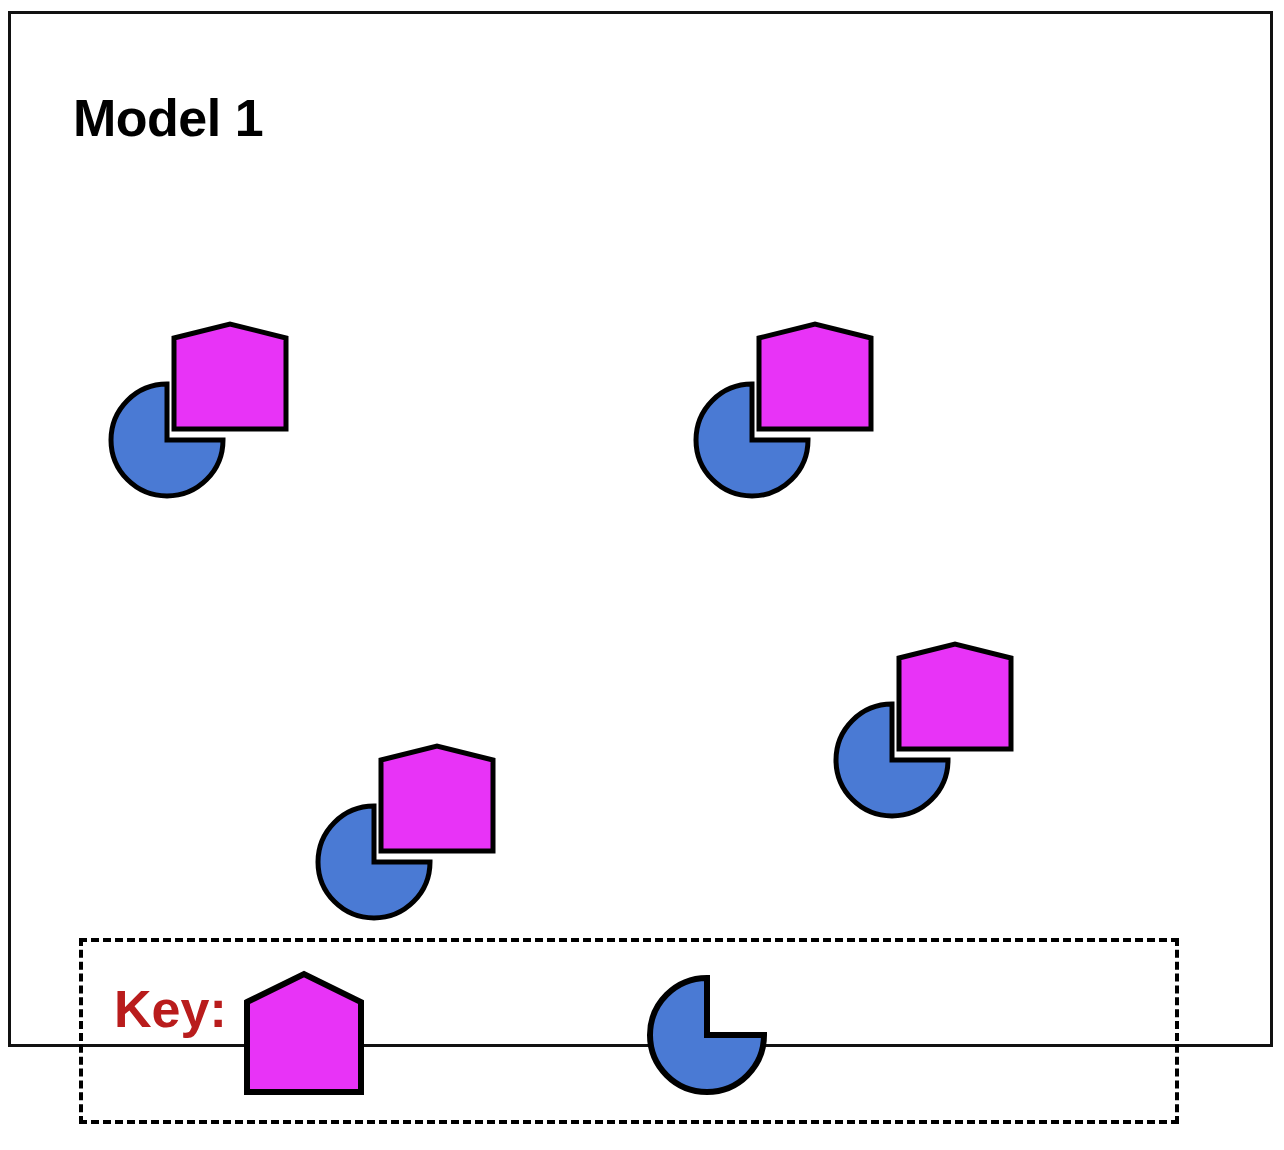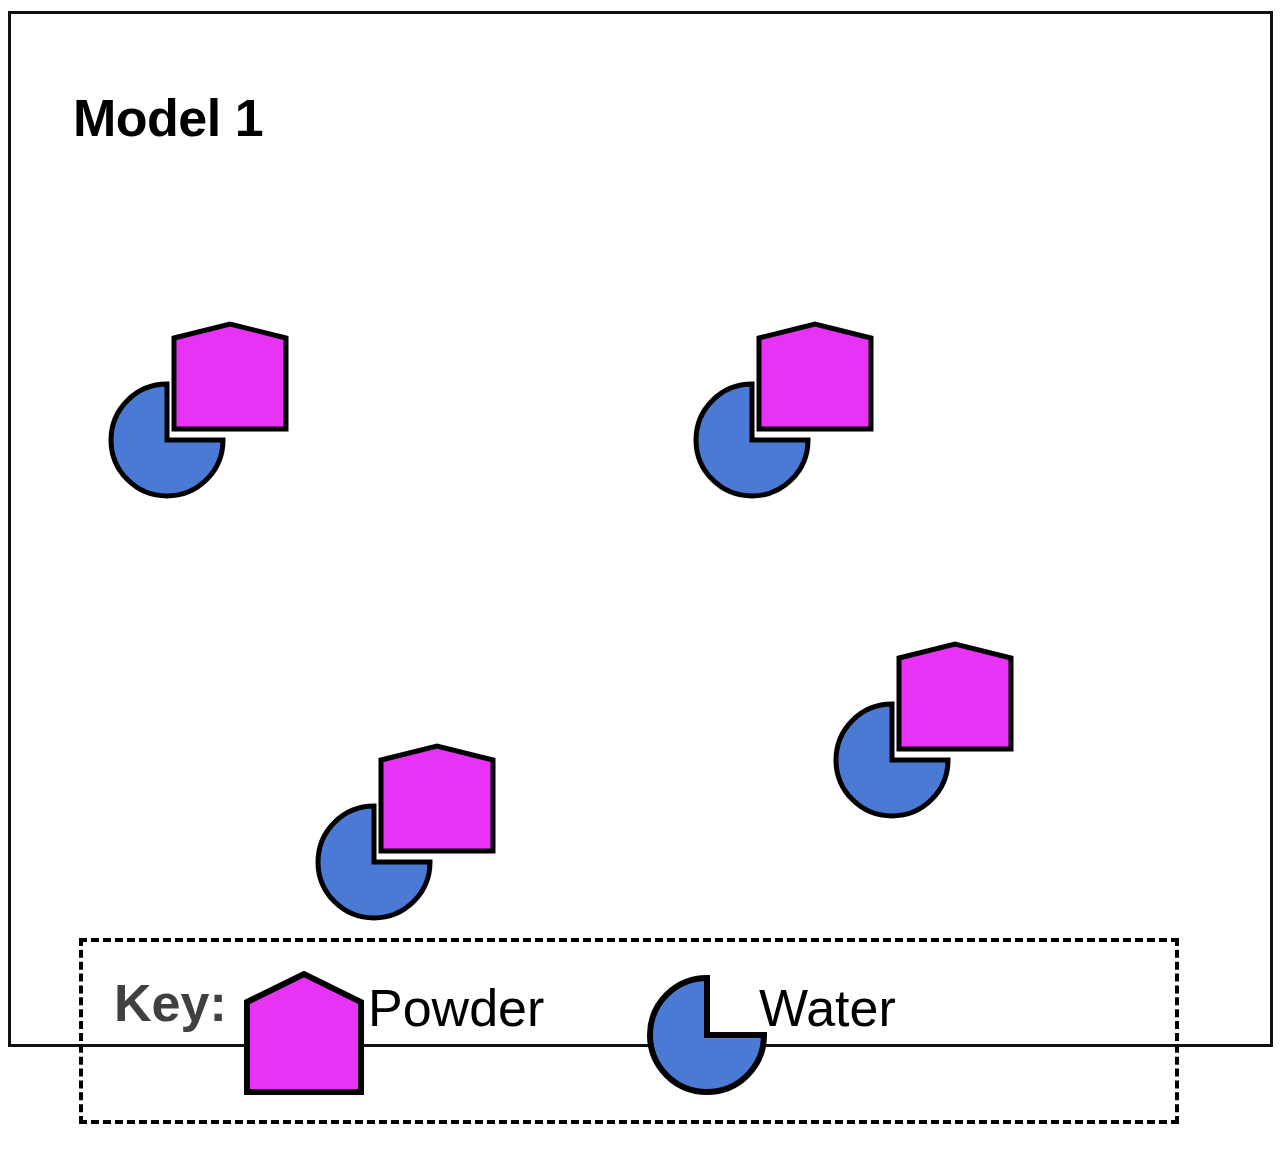--- a/index.html
+++ b/index.html
@@ -60,24 +60,24 @@
   #legend-inner {
     position: absolute;
     left: 0;
     top: 0;
     width: 100%;
     height: 100%;
   }
   #key-label {
     position: absolute;
     left: 31px;
-    top: 35px;
+    top: 41px;
     font-size: 52px;
     font-weight: bold;
-    color: #404040;
+    color: #b91c1c;
     line-height: 1;
     white-space: nowrap;
   }
   #legend-powder-shape {
     position: absolute;
     left: 160px;
     top: 27px;
     width: 122px;
     height: 128px;
   }
@@ -150,27 +150,25 @@
       <div id="legend-inner">
 
         <span id="key-label">Key:</span>
 
         <div id="legend-powder-shape" class="legend-shape">
           <svg width="122" height="128" viewBox="0 0 122 128">
             <path d="M 4 33 L 61 5 L 118 33 L 118 123 L 4 123 Z" fill="#E833F7" stroke="#000000" stroke-width="6" stroke-linejoin="miter"></path>
           </svg>
         </div>
 
-        <span id="legend-powder-label">Powder</span>
 
         <div id="legend-water-shape" class="legend-shape">
           <svg width="122" height="122" viewBox="0 0 122 122">
             <path d="M 61 61 L 118 61 A 57 57 0 1 1 61 4 Z" fill="#4A7AD4" stroke="#000000" stroke-width="6" stroke-linejoin="miter"></path>
           </svg>
         </div>
 
-        <span id="legend-water-label">Water</span>
 
       </div>
     </div>
 
   </div>
 </div>
 
 </body></html>

